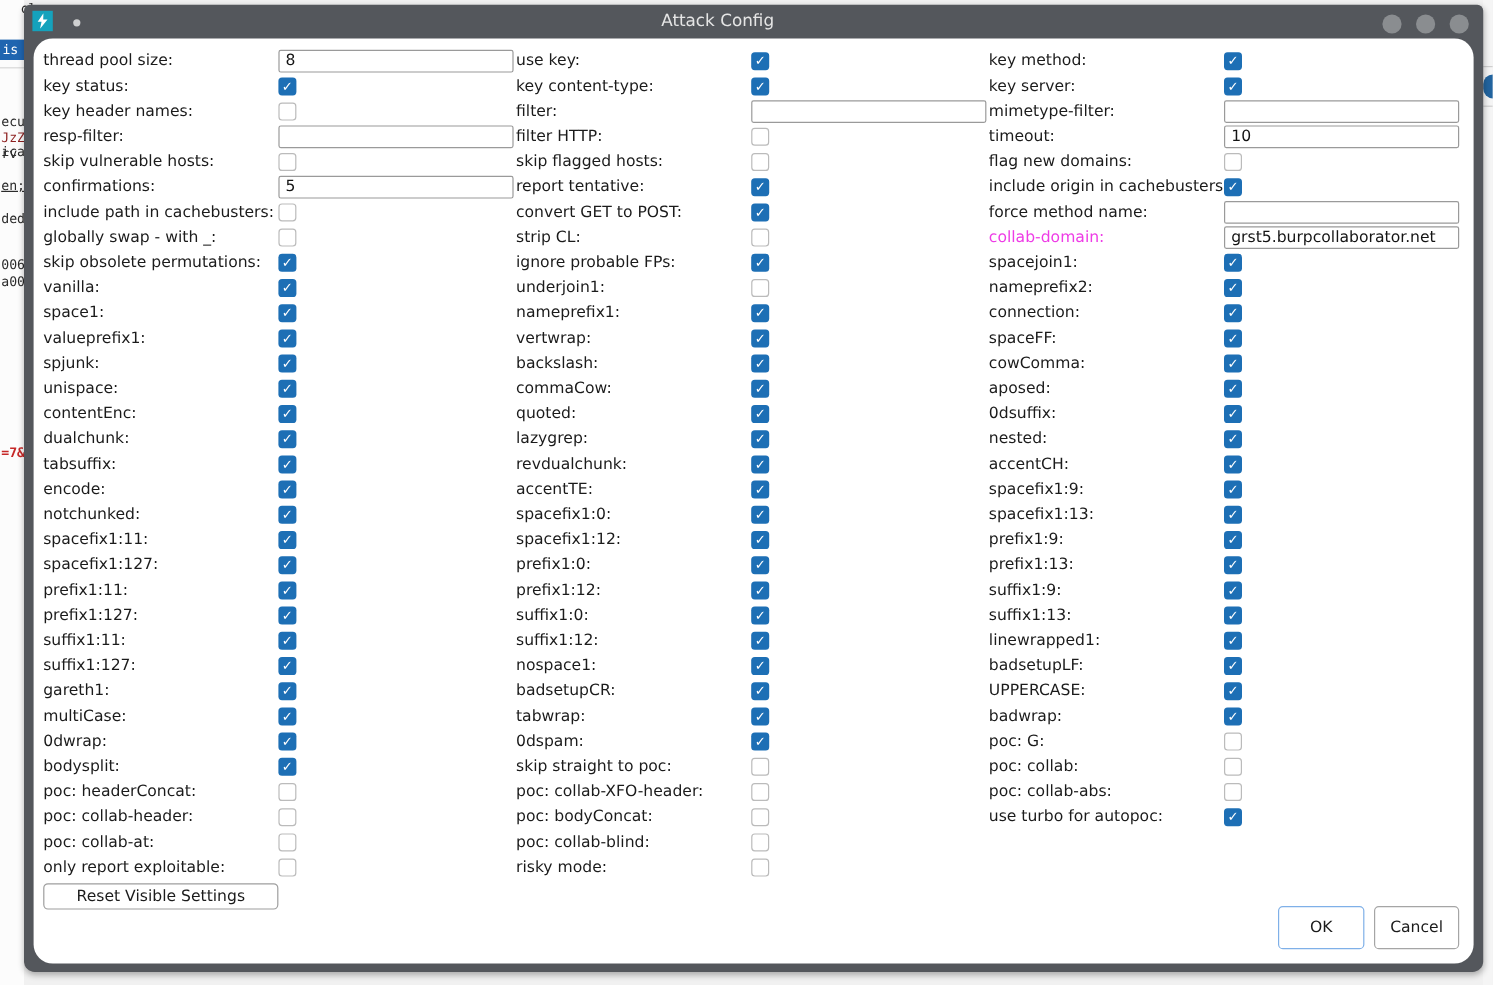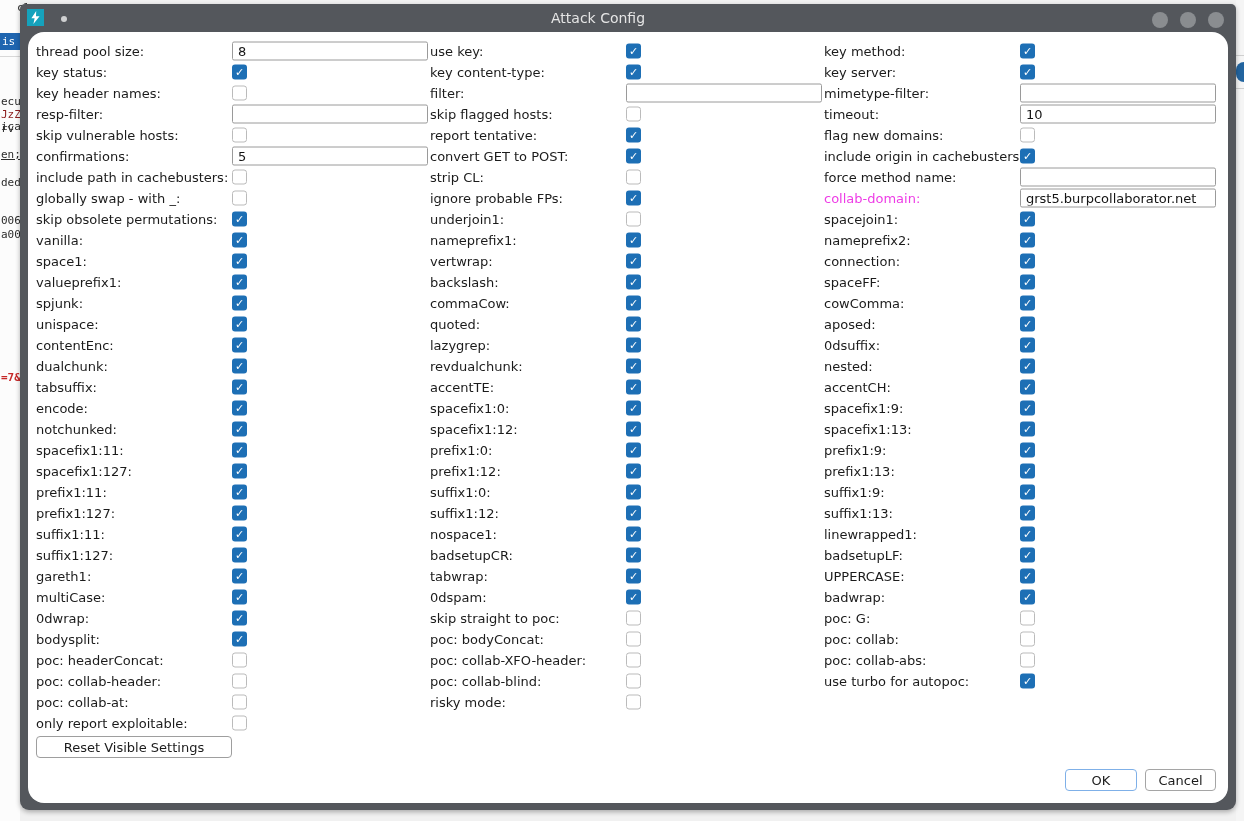--- a/index.html
+++ b/index.html
@@ -51,21 +51,21 @@
     border:1px solid #9a9a9a;border-radius:2px;background:#fff;color:#141414;
     font:13px "DejaVu Sans","Liberation Sans",sans-serif;padding:0 5px;outline:none;
   }
   .reset-btn{
     position:relative;display:block;margin:3px 0 0 8px;width:196px;height:22px;
     background:#fff;border:1px solid #9e9e9e;border-radius:4px;
     font:13px "DejaVu Sans","Liberation Sans",sans-serif;color:#1b1b1b;
   }
   .ok-cancel{position:absolute;right:12px;bottom:12px;display:flex;gap:8px;}
   .dlg-btn{
-    height:22px;background:#fff;border:1px solid #a5a5a5;border-radius:4px;
+    height:36px;background:#fff;border:1px solid #a5a5a5;border-radius:4px;
     font:13px "DejaVu Sans","Liberation Sans",sans-serif;color:#1b1b1b;padding:0 4px;
   }
   .dlg-btn.ok{width:72px;border-color:var(--okborder);}
   .dlg-btn.cancel{width:71px;}
 </style>
 </head>
 <body>
 
 <div class="left-strip">
   <div class="sep"></div>
@@ -246,20 +246,24 @@
         </div>
         <div class="row">
           <span class="lbl">key content-type:</span>
           <span class="cb on">✓</span>
         </div>
         <div class="row">
           <span class="lbl">filter:</span>
           <input class="txt" type="text" style="">
         </div>
         <div class="row">
+          <span class="lbl">filter HTTP:</span>
+          <span class="cb off"></span>
+        </div>
+        <div class="row">
           <span class="lbl">skip flagged hosts:</span>
           <span class="cb off"></span>
         </div>
         <div class="row">
           <span class="lbl">report tentative:</span>
           <span class="cb on">✓</span>
         </div>
         <div class="row">
           <span class="lbl">convert GET to POST:</span>
           <span class="cb on">✓</span>
@@ -346,25 +350,25 @@
         </div>
         <div class="row">
           <span class="lbl">0dspam:</span>
           <span class="cb on">✓</span>
         </div>
         <div class="row">
           <span class="lbl">skip straight to poc:</span>
           <span class="cb off"></span>
         </div>
         <div class="row">
+          <span class="lbl">poc: collab-XFO-header:</span>
+          <span class="cb off"></span>
+        </div>
+        <div class="row">
           <span class="lbl">poc: bodyConcat:</span>
-          <span class="cb off"></span>
-        </div>
-        <div class="row">
-          <span class="lbl">poc: collab-XFO-header:</span>
           <span class="cb off"></span>
         </div>
         <div class="row">
           <span class="lbl">poc: collab-blind:</span>
           <span class="cb off"></span>
         </div>
         <div class="row">
           <span class="lbl">risky mode:</span>
           <span class="cb off"></span>
         </div>

